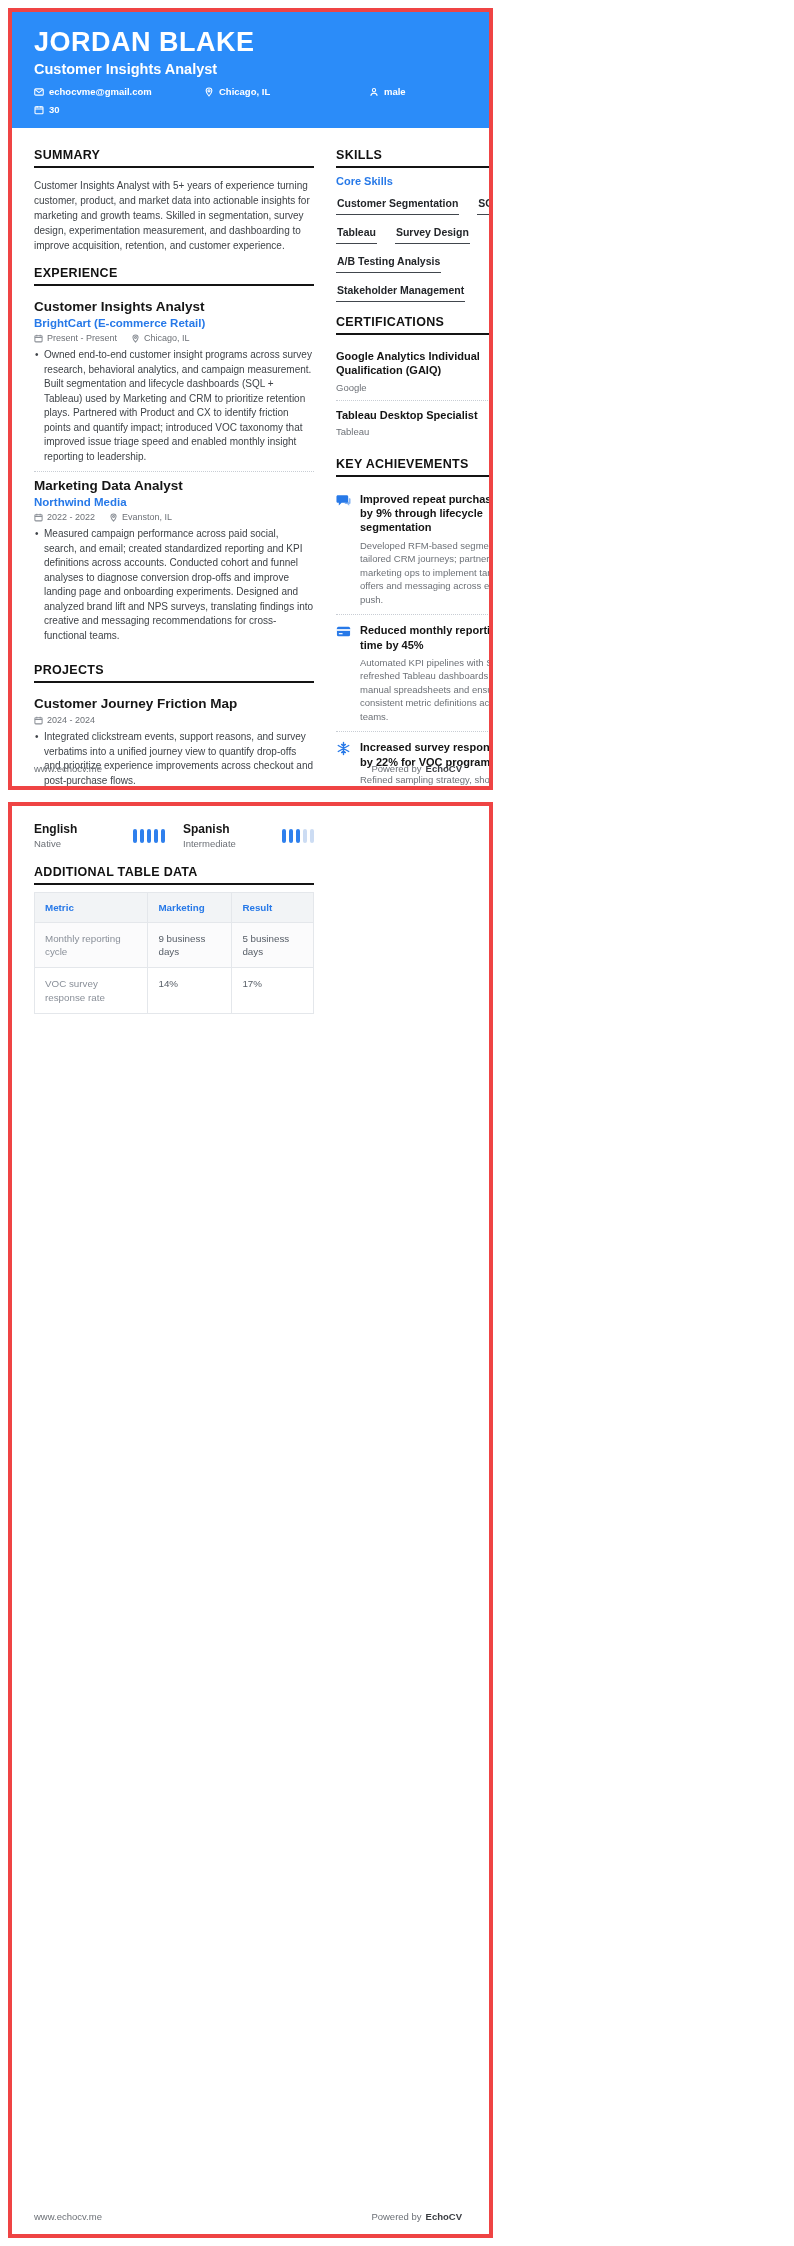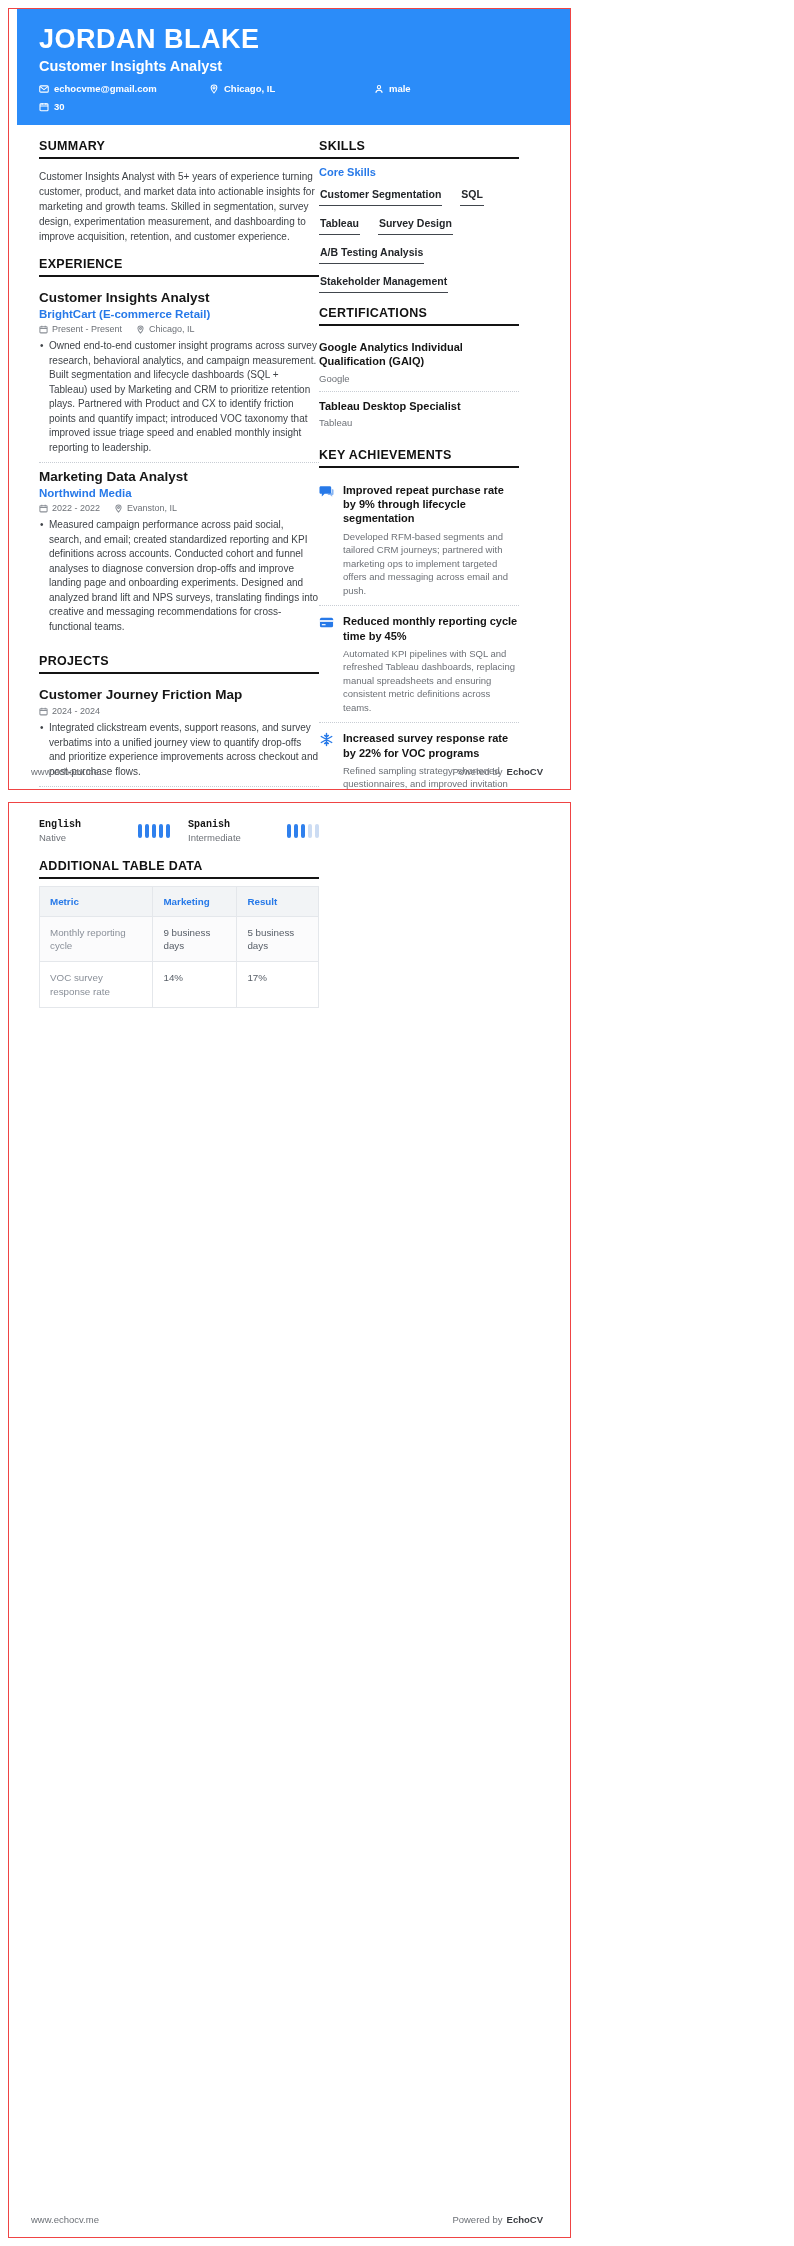--- a/index.html
+++ b/index.html
@@ -10,39 +10,38 @@
     color:#222;
     -webkit-font-smoothing:antialiased;
   }
   :root{
     --header-bg:#2b8cf9;
     --accent:#2779e8;
     --bar-filled:#2f80ed;
     --bar-empty:#ccdcf3;
   }
   .sheet{
-    width:563px; margin-left:8px; background:#fff; position:relative;
-    border:1px solid #ef4444;
-    padding-left:8px;
+    width:485px; margin-left:8px; background:#fff; position:relative;
+    border:4px solid #ef4444;
   }
   .sheet1{ margin-top:8px; height:782px; overflow:hidden; }
   .sheet2{ margin-top:12px; height:1436px; overflow:hidden; }
 
   
   .cv-header{ background:var(--header-bg); color:#fff; padding:15px 30px 13px 22px; }
   .name{ font-size:27px; font-weight:800; letter-spacing:.5px; }
   .role{ font-size:14.5px; font-weight:700; margin-top:3px; }
   .contact-grid{ display:grid; grid-template-columns:170px 165px auto; margin-top:9px; }
   .contact-item{ display:flex; align-items:center; gap:5px; font-size:9.5px; font-weight:700; }
   .contact-row2{ margin-top:7px; }
   .hicon{ width:10px; height:10px; display:inline-flex; color:#fff; }
   .hicon svg{ width:100%; height:100%; }
 
   
-  .cols{ display:flex; padding:14px 33px 0 22px; }
+  .cols{ display:flex; gap:22px; padding:14px 33px 0 22px;margin-top:6px; }
   .col-left{ width:280px; flex:0 0 280px; }
   .col-right{ width:200px; flex:0 0 200px; }
 
   .section{ margin-bottom:13px; }
   .sec-h{
     font-size:12.5px; font-weight:800; letter-spacing:.3px; color:#111;
     border-bottom:2.5px solid #141414; padding-bottom:4px; margin-bottom:7px;
   }
   .summary-text{ font-size:10px; line-height:1.5; color:#3f4348; padding-top:3px; }
 
@@ -81,21 +80,21 @@
     font-size:9.5px; color:#6d7177;
   }
   .powered{ display:flex; gap:4px; }
   .brand{ font-weight:700; color:#3a3d42; }
 
   
   .p2-content{ padding:16px 33px 0 22px; }
   .left-width{ width:280px; }
   .langs{ display:flex; gap:18px; }
   .lang{ flex:1; display:flex; justify-content:space-between; align-items:center; }
-  .lang-name{ font-size:10px; font-weight:700; color:#161616;font-family:Liberation Mono, monospace; }
+  .lang-name{ font-size:12px; font-weight:700; color:#161616; }
   .lang-level{ font-size:9.5px; color:#6d7177; margin-top:2px; }
   .bars{ display:flex; gap:3px; align-items:center; }
   .bar{ width:4px; height:14px; border-radius:2px; background:var(--bar-empty); }
   .bar.filled{ background:var(--bar-filled); }
 
   .table-section{ margin-top:16px; }
   table.tbl{ width:280px; border-collapse:collapse; font-size:9.8px; }
   .tbl th, .tbl td{ border:1px solid #e4e7eb; text-align:left; vertical-align:top; }
   .tbl th{ background:#f2f4f6; color:var(--accent); font-weight:700; padding:9px 10px; }
   .tbl td{ padding:9px 10px; color:#565d66; line-height:1.35; }

